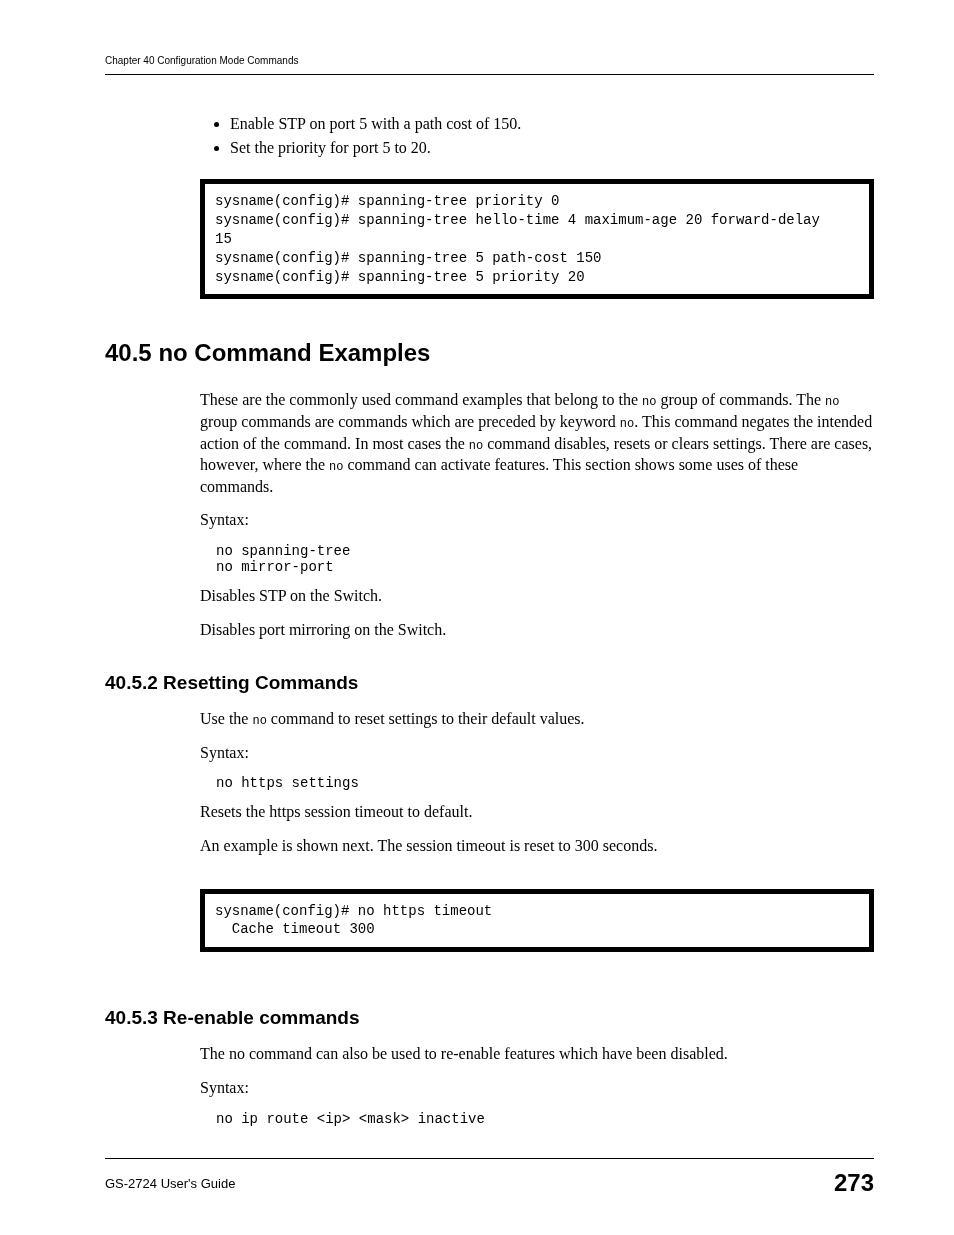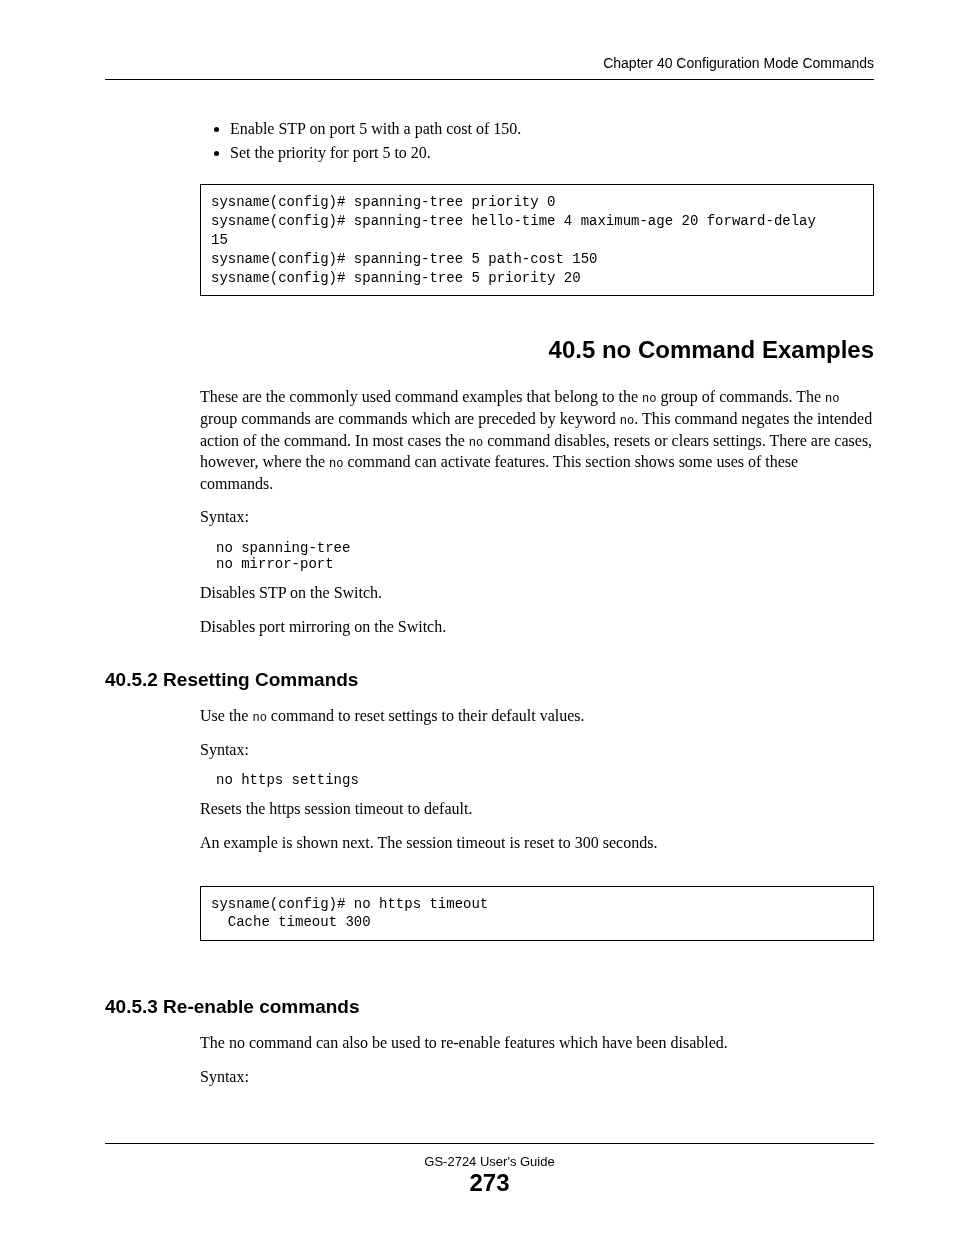--- a/index.html
+++ b/index.html
@@ -11,57 +11,56 @@
     color: #000;
   }
   .page {
     width: 954px;
     height: 1235px;
     position: relative;
     box-sizing: border-box;
     padding: 55px 80px 0 105px;
   }
   .header {
-    text-align: right;
-    font-size: 14px;
+    text-align: left;
+    font-size: 10px;
     font-family: Arial, Helvetica, sans-serif;
     padding-bottom: 8px;
     border-bottom: 1px solid #000;
     margin-bottom: 40px;
   }
   .body-area {
     padding-left: 95px;
   }
   ul.bullets {
     margin: 0 0 22px 0;
     padding-left: 30px;
   }
   ul.bullets li {
     font-size: 16px;
     margin-bottom: 6px;
   }
   .codebox {
-    border: 1px solid #000000;
+    border: 5px solid #000000;
     padding: 8px 10px;
     font-family: "Courier New", Courier, monospace;
     font-size: 14px;
     white-space: pre-wrap;
     line-height: 1.35;
     margin-bottom: 40px;
   }
   .codebox.small-margin {
     margin-top: 32px;
     margin-bottom: 55px;
   }
   h2.section {
     font-family: Arial, Helvetica, sans-serif;
     font-weight: bold;
     font-size: 24px;
     margin: 0 0 22px -95px;
-    text-align: right;
   }
   h3.subsection {
     font-family: Arial, Helvetica, sans-serif;
     font-weight: bold;
     font-size: 19px;
     margin: 32px 0 14px -95px;
   }
   p.para {
     font-size: 16px;
     line-height: 1.35;
@@ -81,21 +80,20 @@
     position: absolute;
     left: 105px;
     right: 80px;
     bottom: 38px;
     border-top: 1px solid #000;
     padding-top: 10px;
     display: flex;
     justify-content: space-between;
     align-items: center;
     font-family: Arial, Helvetica, sans-serif;
-    flex-direction: column;
   }
   .footer-left {
     font-size: 13px;
   }
   .footer-right {
     font-size: 24px;
     font-weight: bold;
   }
 </style>
 </head>
@@ -143,20 +141,21 @@
     <p class="para">Resets the https session timeout to default.</p>
     <p class="para">An example is shown next. The session timeout is reset to 300 seconds.</p>
 
     <div class="codebox small-margin">sysname(config)# no https timeout
   Cache timeout 300</div>
 
     <h3 class="subsection">40.5.3  Re-enable commands</h3>
 
     <p class="para">The no command can also be used to re-enable features which have been disabled.</p>
     <p class="para">Syntax:</p>
+    <pre class="inline-code">no ip route &lt;ip&gt; &lt;mask&gt; inactive</pre>
 
   </div>
 
   <div class="footer">
     <span class="footer-left">GS-2724 User's Guide</span>
     <span class="footer-right">273</span>
   </div>
 
 </div>
 

